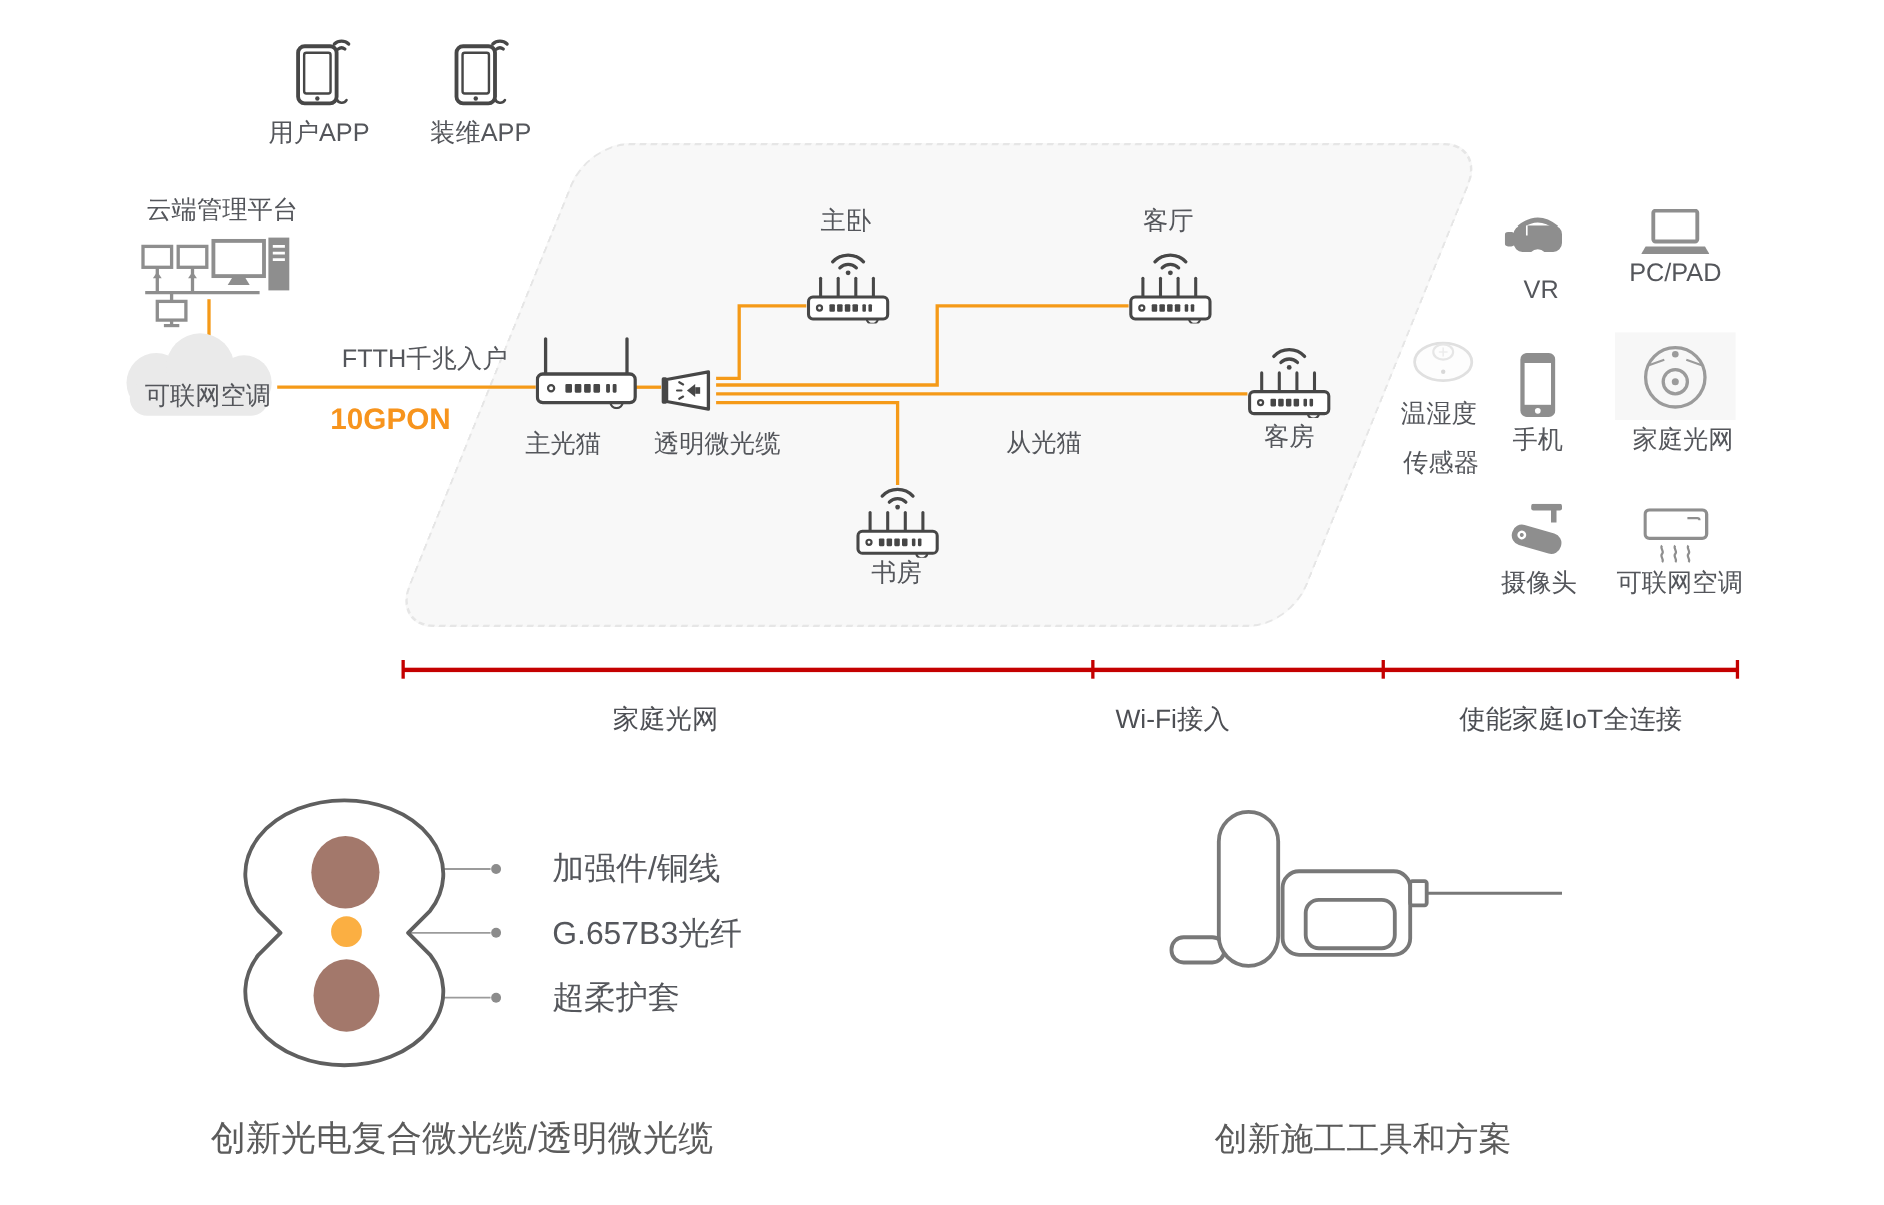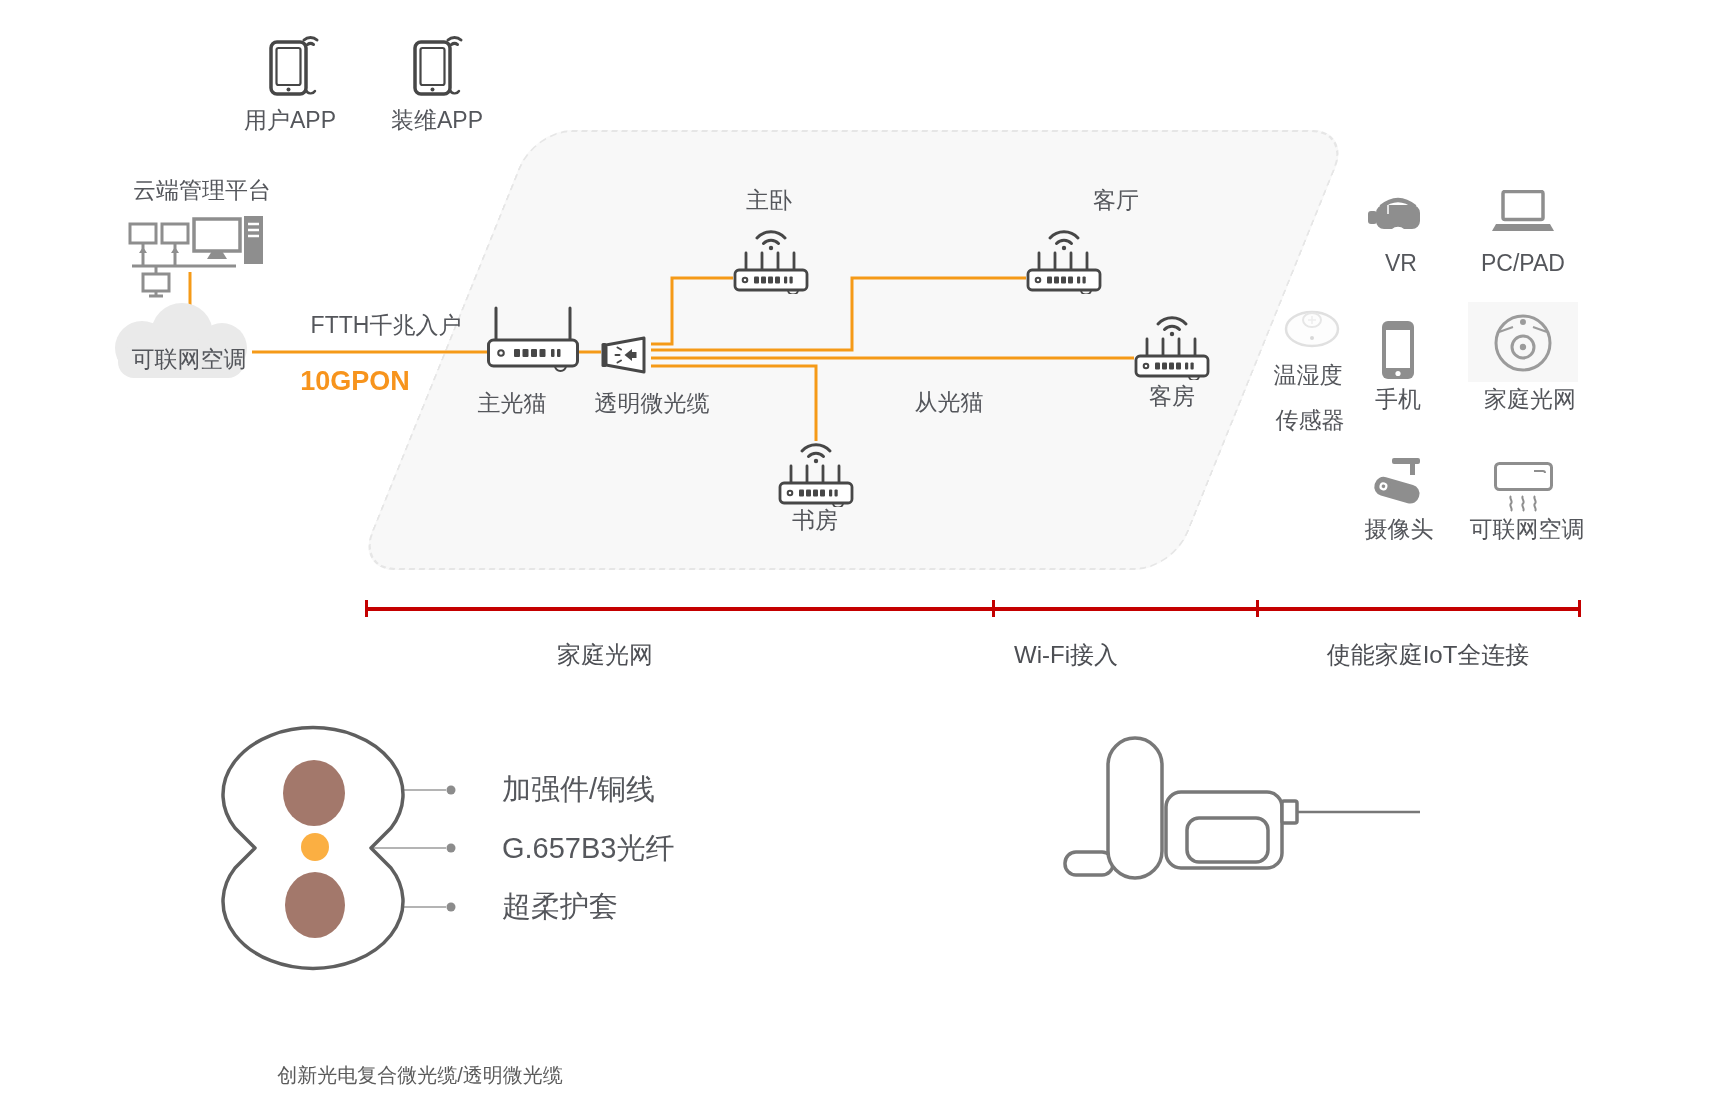--- a/index.html
+++ b/index.html
@@ -5,21 +5,21 @@
   html,body{margin:0;padding:0;background:#fff;}
   .canvas{position:relative;width:1713px;height:1095px;background:#fff;overflow:hidden;
           font-family:"Liberation Sans","DejaVu Sans",sans-serif;}
   .abs{position:absolute;}
   .lbl{position:absolute;transform:translate(-50%,-50%);white-space:nowrap;
        font-size:23px;color:#54565b;line-height:1.2;}
   .lbl-left{position:absolute;transform:translateY(-50%);white-space:nowrap;
        font-size:29px;color:#55575c;margin-left:25px;}
   .seg-lbl{font-size:24px;color:#4d4f54;margin-top:10px;}
   .pon-lbl{font-size:27px;font-weight:600;color:#F7941D;}
-  .caption{font-size:20px;color:#5b5b5b;margin-top:40px;}
+  .caption{font-size:32px;color:#5b5b5b;}
   .tool-caption{font-size:30px;color:#5b5b5b;}
   .tool-name{font-size:35px;color:#4d4f54;}
   .parallelogram{position:absolute;left:445px;top:130px;width:813px;height:436px;
        background:#f8f8f8;border:2px dashed #e6e6e6;border-radius:38px;
        transform:skewX(-22deg);}
   .redline{position:absolute;background:#C40000;}
   svg{display:block;}
   .dev{fill:#8e8e8e;}
 </style>
 </head>
@@ -157,21 +157,21 @@
     </g>
   </svg>
   <div class="lbl" style="left:652px;top:404px">透明微光缆</div>
   <div class="lbl" style="left:949px;top:403px">从光猫</div>
 
   <div class="lbl" style="left:769px;top:201px">主卧</div>
   <svg class="abs" style="left:733px;top:222px" width="76" height="72" viewBox="0 0 76 72">
       <use href="#router"></use>
     </svg>
 
-  <div class="lbl" style="left:1116px;top:201px">客厅</div>
+  <div class="lbl" style="left:1062px;top:201px">客厅</div>
   <svg class="abs" style="left:1026px;top:222px" width="76" height="72" viewBox="0 0 76 72">
       <use href="#router"></use>
     </svg>
 
   <svg class="abs" style="left:1134px;top:308px" width="76" height="72" viewBox="0 0 76 72">
       <use href="#router"></use>
     </svg>
   <div class="lbl" style="left:1172px;top:397px">客房</div>
 
   <svg class="abs" style="left:778px;top:435px" width="76" height="72" viewBox="0 0 76 72">
@@ -184,21 +184,21 @@
     <rect x="0" y="21" width="9" height="13" rx="3" class="dev"></rect>
     <path d="M16,15 h28 a8,8 0 0 1 8,8 v8 a8,8 0 0 1 -8,8 h-8 a8,7 0 0 0 -12,0 h-8 a8,8 0 0 1 -8,-8 v-8 a8,8 0 0 1 8,-8 z" class="dev"></path>
     <line x1="20" y1="15" x2="20" y2="24" stroke="#fff" stroke-width="1.5"></line>
   </svg>
   <div class="lbl" style="left:1401px;top:264px">VR</div>
 
   <svg class="abs" style="left:1492px;top:190px" width="62" height="44" viewBox="0 0 62 44">
     <rect x="11" y="1.5" width="40" height="28" rx="2" stroke="#8e8e8e" stroke-width="3.5" fill="#fff"></rect>
     <path d="M4,34 h54 l4,7 h-62 z" class="dev"></path>
   </svg>
-  <div class="lbl" style="left:1523px;top:264px">PC/PAD</div>
+  <div class="lbl" style="left:1523px;top:248px">PC/PAD</div>
 
   <svg class="abs" style="left:1284px;top:305px" width="56" height="46" viewBox="0 0 56 46">
     <ellipse cx="28" cy="24" rx="26" ry="17" fill="#fdfdfd" stroke="#e0e0e0" stroke-width="2.5"></ellipse>
     <ellipse cx="28" cy="15" rx="9" ry="7" fill="none" stroke="#e6e6e6" stroke-width="2"></ellipse>
     <path d="M24,15 l8,0 M28,11 l0,8" stroke="#ededed" stroke-width="1.5"></path>
     <circle cx="28" cy="33" r="2" fill="#d8d8d8"></circle>
   </svg>
   <div class="lbl" style="left:1308px;top:376px">温湿度</div>
   <div class="lbl" style="left:1310px;top:421px">传感器</div>
 
@@ -265,14 +265,15 @@
   <svg class="abs" style="left:1058px;top:730px" width="370" height="155" viewBox="0 0 370 155">
     <g stroke="#787878" stroke-width="3.5" fill="#fff" stroke-linejoin="round">
       <rect x="108" y="62" width="116" height="76" rx="15"></rect>
       <rect x="129" y="88" width="81" height="44" rx="12"></rect>
       <rect x="224" y="71" width="15" height="22" rx="2"></rect>
       <line x1="239" y1="82" x2="362" y2="82" stroke-width="2.6"></line>
       <rect x="7" y="122" width="48" height="23" rx="11"></rect>
       <rect x="50" y="8" width="54" height="140" rx="27"></rect>
     </g>
   </svg>
+  <div class="lbl tool-caption" style="left:1239px;top:1036px">创新施工工具和方案</div>
 
 </div>
 
 </body></html>

